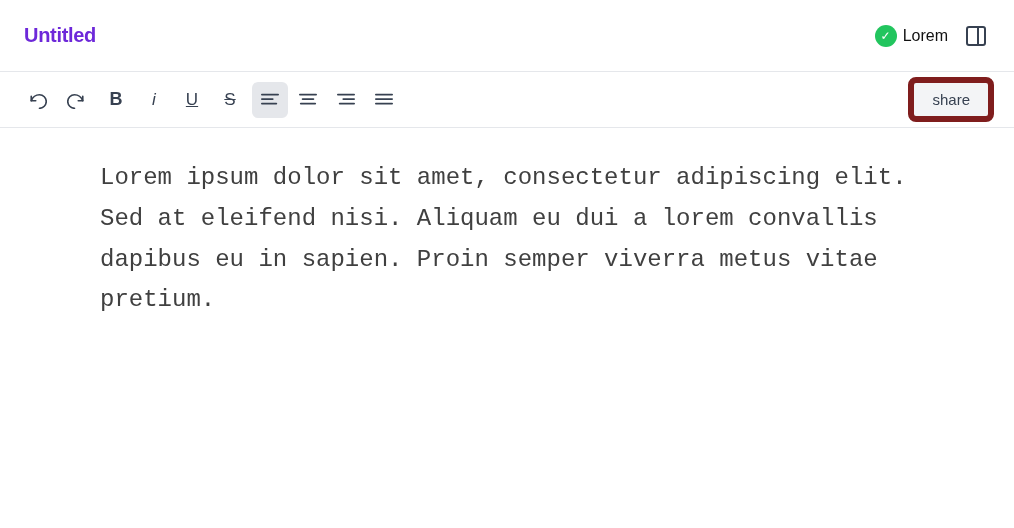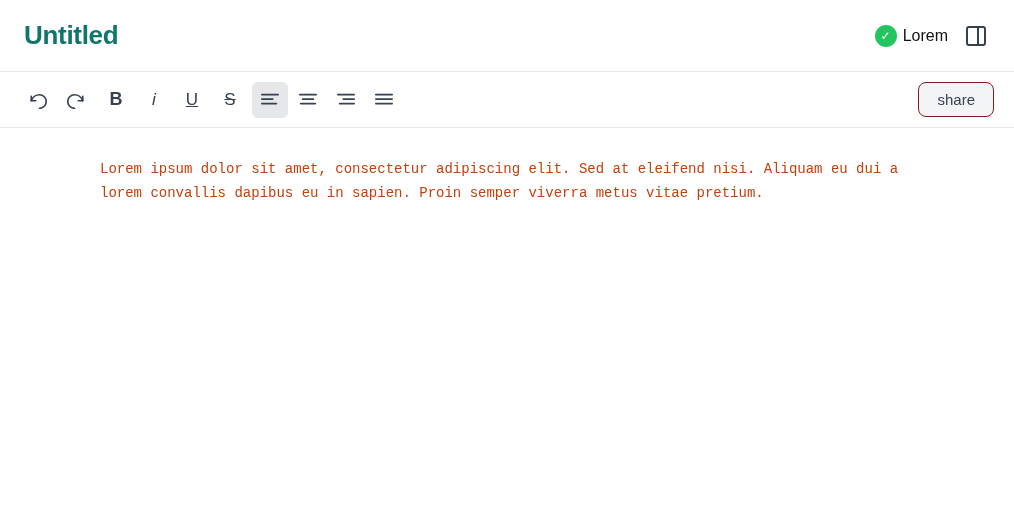--- a/index.html
+++ b/index.html
@@ -28,23 +28,23 @@
     .header {
       display: flex;
       align-items: center;
       justify-content: space-between;
       padding: 0 24px;
       height: 72px;
       border-bottom: 1px solid #e5e7eb;
     }
 
     .header-title {
-      font-size: 26px;
+      font-size: 20px;
       font-weight: 700;
-      color: #0f766e;
+      color: #6d28d9;
       letter-spacing: -0.3px;
     }
 
     .header-right {
       display: flex;
       align-items: center;
       gap: 14px;
     }
 
     .synced-badge {
@@ -135,40 +135,40 @@
       font-size: 17px;
     }
 
     .toolbar-separator {
       flex: 1;
     }
 
     .share-btn {
       padding: 8px 18px;
       background: #f3f4f6;
-      border: 1px solid #7f1d1d;
+      border: 6px solid #7f1d1d;
       border-radius: 8px;
       font-size: 15px;
       color: #374151;
       cursor: pointer;
       margin-left: auto;
     }
 
     
     .content-area {
       flex: 1;
       padding: 30px 100px;
       overflow-y: auto;
     }
 
     .document-text {
       font-family: 'Courier New', Courier, monospace;
-      font-size: 14px;
+      font-size: 24px;
       line-height: 1.7;
-      color: #c2410c;
+      color: #404040;
     }
   </style>
 </head>
 <body>
 
 <div class="app-container">
 
   <div class="header">
     <span class="header-title">Untitled</span>
     <div class="header-right">

